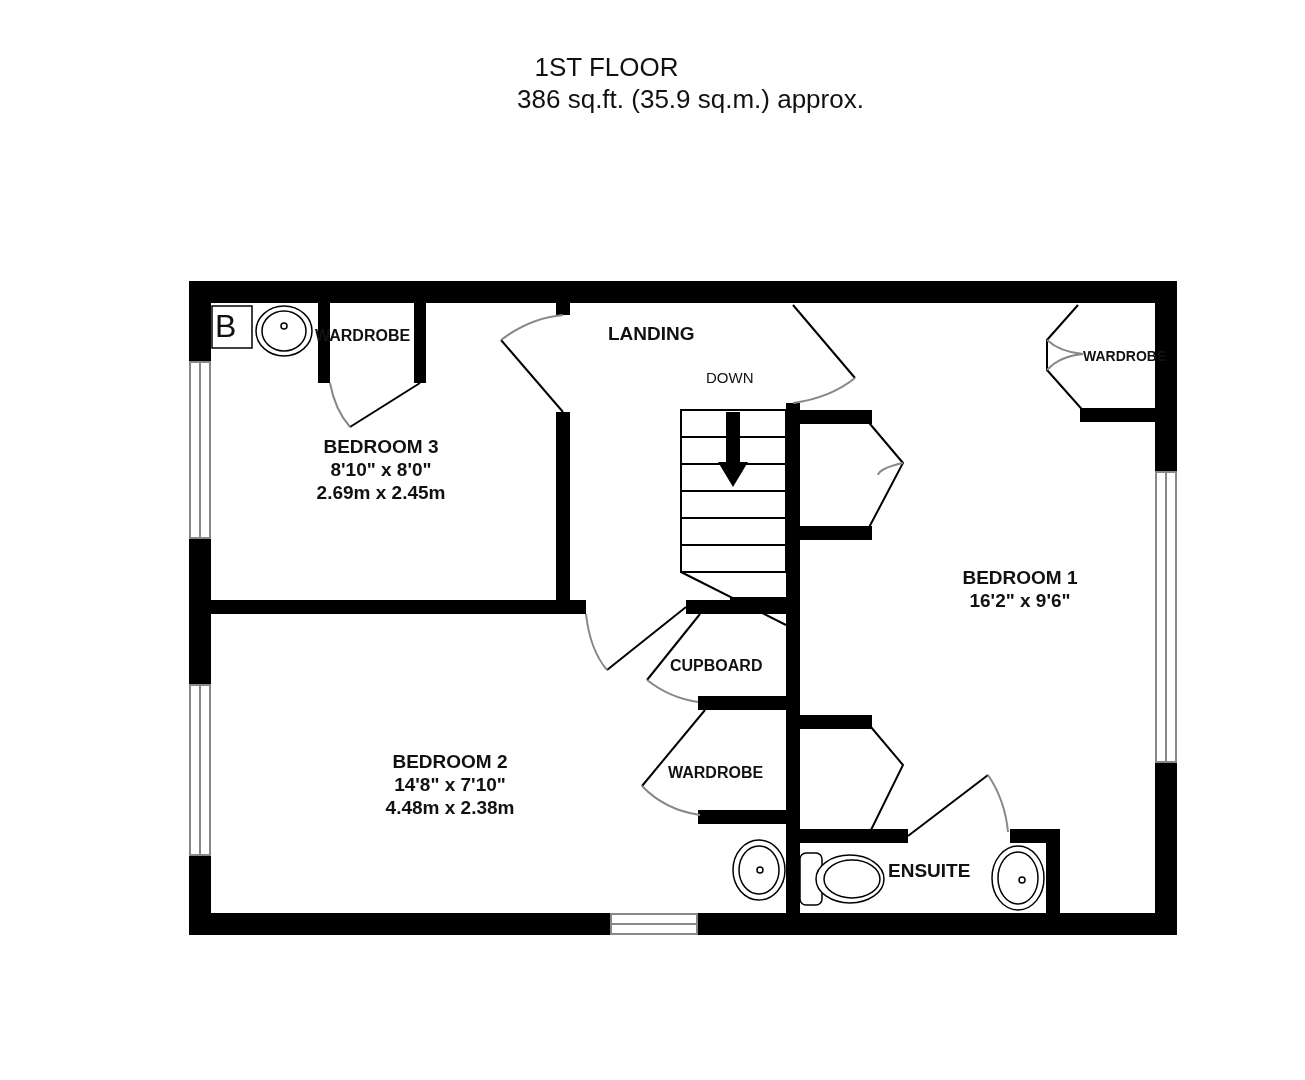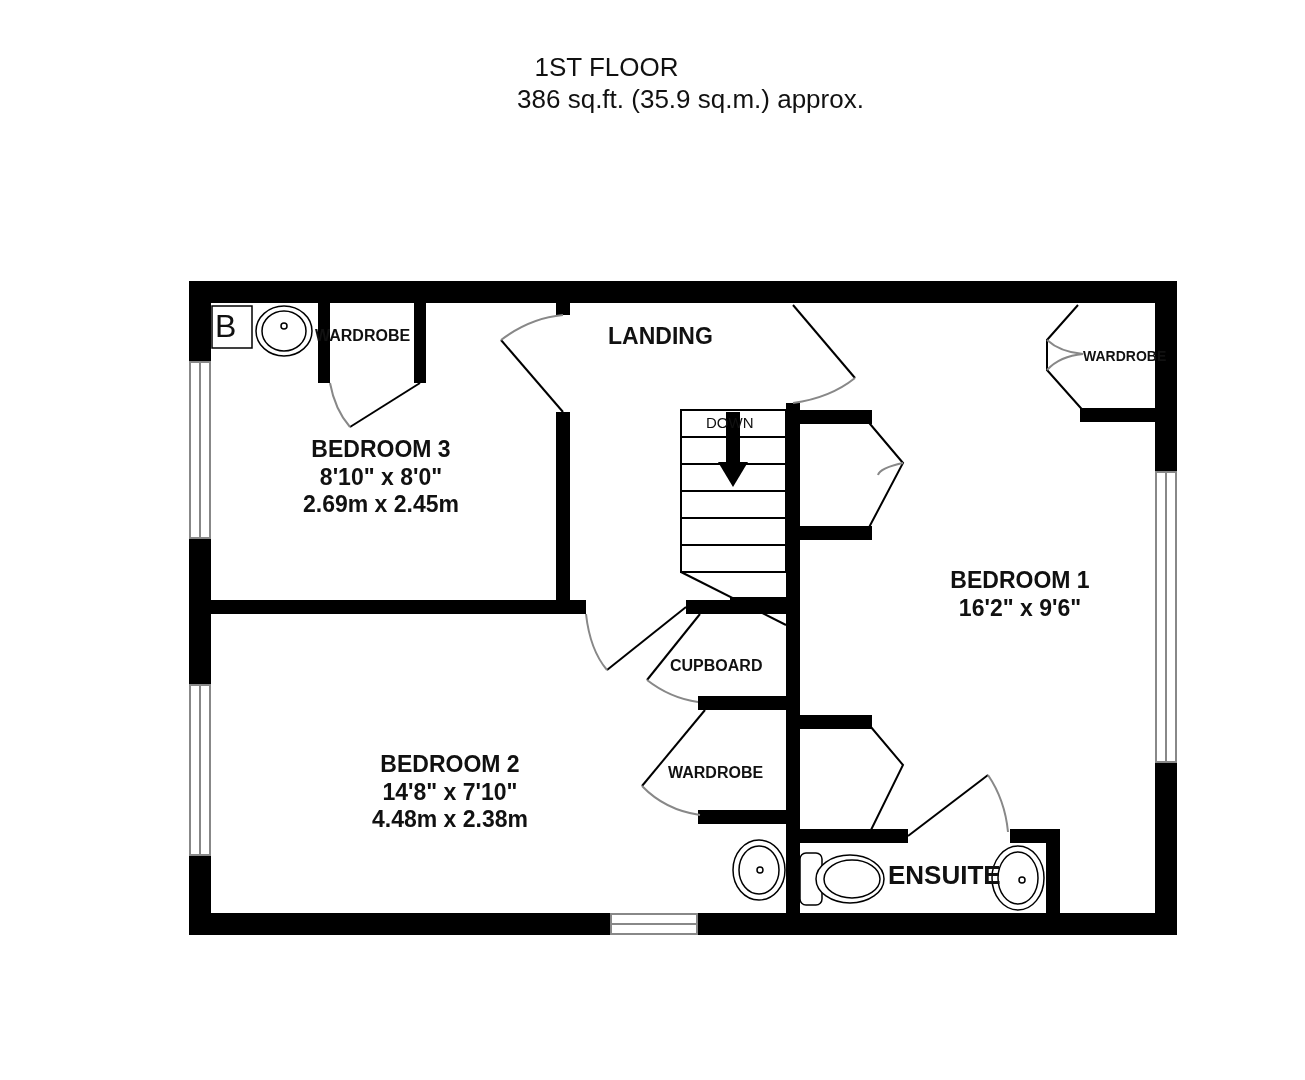--- a/index.html
+++ b/index.html
@@ -2,23 +2,23 @@
 <html><head>
 <meta charset="utf-8">
 <style>
   html,body{margin:0;padding:0;background:#ffffff;}
   body{width:1305px;height:1080px;position:relative;overflow:hidden;font-family:"Liberation Sans",sans-serif;}
   .title{position:absolute;left:0;width:1305px;text-align:center;color:#111;font-size:26px;}
   #t1{top:52px;left:-46px;}
   #t2{top:84px;left:38px;}
   svg{position:absolute;left:0;top:0;}
   .lbl{position:absolute;font-weight:bold;color:#111;text-align:center;line-height:1.2;white-space:nowrap;}
-  .room{font-size:23px;}
+  .room{font-size:19px;}
   .small{font-size:16px;}
-  .tiny{font-size:15px;font-weight:normal;margin-top:45px;}
+  .tiny{font-size:15px;font-weight:normal;}
 </style>
 </head>
 <body>
 
 <div class="title" id="t1">1ST FLOOR</div>
 <div class="title" id="t2">386 sq.ft. (35.9 sq.m.) approx.</div>
 
 <svg width="1305" height="1080" viewBox="0 0 1305 1080">
 
   <g fill="#000">
@@ -158,13 +158,13 @@
 </div>
 
 <div class="lbl room" style="left:340px;top:751px;width:220px;">
   <div>BEDROOM 2</div>
   <div>14'8"  x 7'10"</div>
   <div>4.48m  x 2.38m</div>
 </div>
 
 <div class="lbl small" style="left:670px;top:656px;">CUPBOARD</div>
 <div class="lbl small" style="left:668px;top:763px;">WARDROBE</div>
-<div class="lbl" style="left:888px;top:860px;font-size:26px;">ENSUITE</div>
+<div class="lbl" style="left:888px;top:860px;font-size:19px;">ENSUITE</div>
 
 </body></html>

